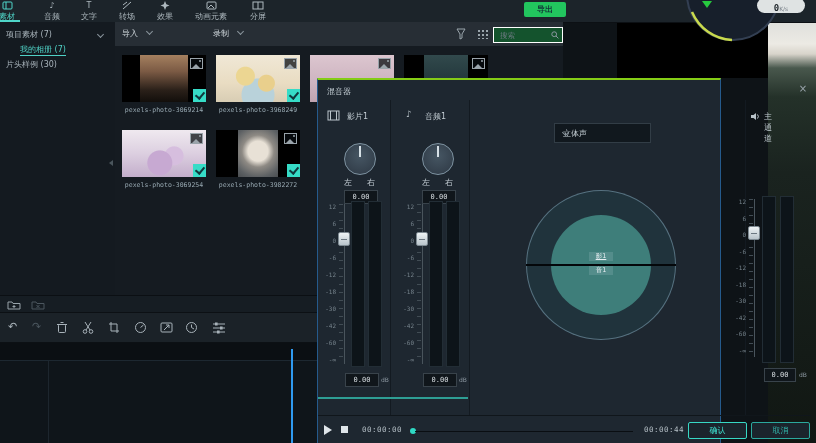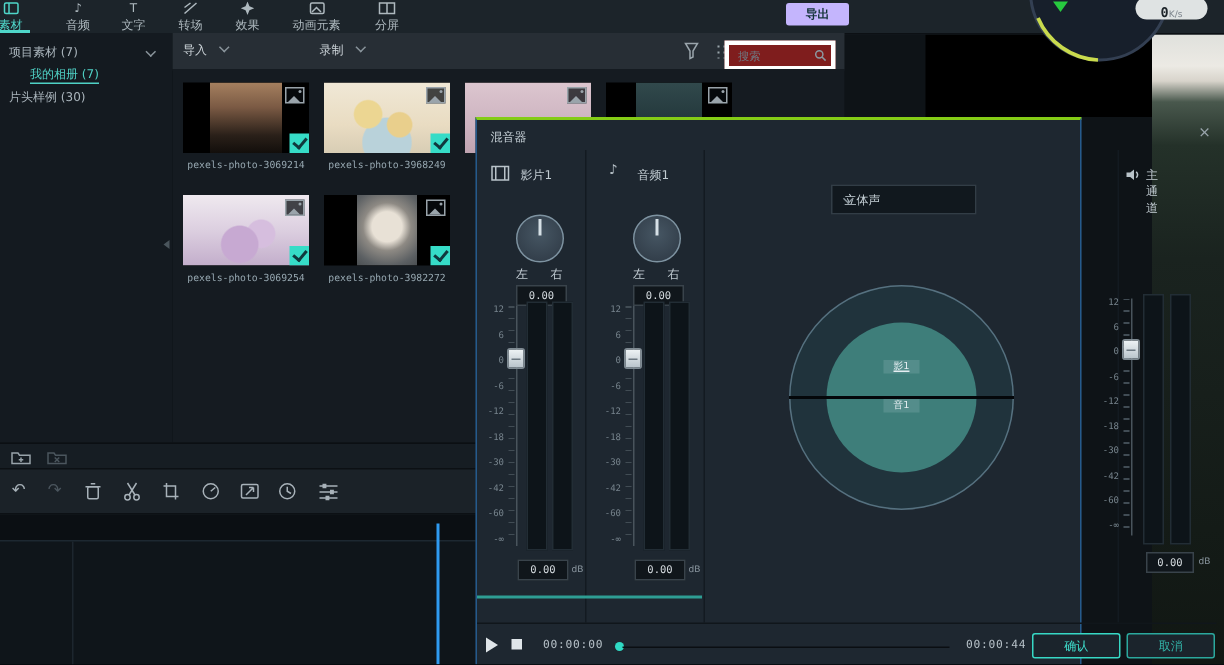--- a/index.html
+++ b/index.html
@@ -7,36 +7,36 @@
           font-family:"DejaVu Sans",sans-serif;color:#c3cdd3;-webkit-font-smoothing:antialiased;}
   .abs{position:absolute;}
   .mono{font-family:"DejaVu Sans Mono",monospace;}
 
   
   .topbar{left:0;top:0;width:816px;height:22px;background:#1c242a;border-bottom:1px solid #0c1014;}
   .tab{position:absolute;top:0;height:22px;text-align:center;font-size:8px;color:#aeb9bf;cursor:default;}
   .tab .ticon{display:block;height:10px;margin-top:1px;}
   .tab.active{color:#4fd6c9;}
   .tab.active::after{content:"";position:absolute;left:2px;right:6px;bottom:0;height:2px;background:#4fd6c9;}
-  .exportbtn{left:524px;top:2px;width:42px;height:15px;background:#c4b5fd;border-radius:2px;
+  .exportbtn{left:524px;top:2px;width:42px;height:15px;background:#22c55e;border-radius:2px;
              color:#123338;font-size:8px;font-weight:bold;text-align:center;line-height:15px;font-family:Liberation Serif, serif;}
 
   
   .sidebar{left:0;top:22px;width:115px;height:273px;background:#141a20;border-right:1px solid #070b0e;}
   .sbitem{position:relative;height:13px;line-height:13px;font-size:8px;color:#a9b4bb;padding-left:6px;margin-top:2px;white-space:nowrap;}
   .sbitem.lvl1{padding-left:20px;}
   .sbitem.active{color:#4fd1c5;}
   .sbitem.active .ul{border-bottom:1px solid #4fd1c5;padding-bottom:1px;}
   .chv{display:inline-block;width:4px;height:4px;border-right:1px solid #8a959c;border-bottom:1px solid #8a959c;transform:rotate(45deg);}
   .sb-chv{position:absolute;right:12px;top:4px;}
 
   
   .mtoolbar{left:115px;top:22px;width:448px;height:24px;background:#272e35;border-bottom:1px solid #0d1115;}
   .mtbtn{position:absolute;top:6px;font-size:8px;color:#cfd6db;}
-  .searchbox{position:absolute;left:368px;top:5px;width:68px;height:14px;background:#7f1d1d;border:3px solid #ffffff;}
+  .searchbox{position:absolute;left:378px;top:5px;width:68px;height:14px;background:#14532d;border:1px solid #ffffff;}
   .searchbox input{position:absolute;left:4px;top:0;width:48px;height:12px;background:transparent;border:0;outline:none;
                    color:#9aa6ae;font-size:7.5px;font-family:"DejaVu Sans",sans-serif;}
   .searchbox input::placeholder{color:#6e7a83;}
 
   
   .mediaarea{left:115px;top:46px;width:448px;height:249px;background:#151b21;}
   .thumb{position:absolute;width:84px;height:47px;background:#000;overflow:hidden;}
   .tname{position:absolute;width:88px;text-align:center;font-size:6.5px;color:#97a8b1;font-family:"DejaVu Sans Mono",monospace;white-space:nowrap;}
   .pbadge{position:absolute;right:3px;top:3px;width:11px;height:9px;border:1px solid #99a3aa;background:rgba(8,12,16,.75);}
   .pbadge::before{content:"";position:absolute;right:1px;top:1px;width:2px;height:2px;border-radius:50%;background:#9aa4ab;}
@@ -388,21 +388,21 @@
     <div class="valbox" style="left:105px;top:293px;">0.00</div>
     <div class="dbu" style="left:141px;top:296px;">dB</div>
 
     <div class="modesel">
       <span>立体声</span>
       <span class="chv" style="position:absolute;right:9px;top:6px;"></span>
     </div>
     <div class="viz-outer"></div>
     <div class="viz-inner"></div>
     <div class="viz-line"></div>
-    <div class="viz-lab" style="top:160px;text-decoration:underline;">影1</div>
+    <div class="viz-lab" style="top:172px;text-decoration:underline;">影1</div>
     <div class="viz-lab" style="top:186px;">音1</div>
     <div class="tealline"></div>
 
     <svg class="abs" style="left:432px;top:32px;" width="11" height="9">
       <polygon points="1,3 3.5,3 6,1 6,8 3.5,6 1,6" fill="#b9c3c9"></polygon>
         <path d="M7.5 2.5 A 3 3 0 0 1 7.5 6.5" fill="none" stroke="#b9c3c9" stroke-width="1"></path>
     </svg>
     <div class="chname" style="left:446px;top:31px;">主通道</div>
     <div class="vscale" style="left:412px;top:118px;width:16px;height:156px;">
         <span>12</span>

